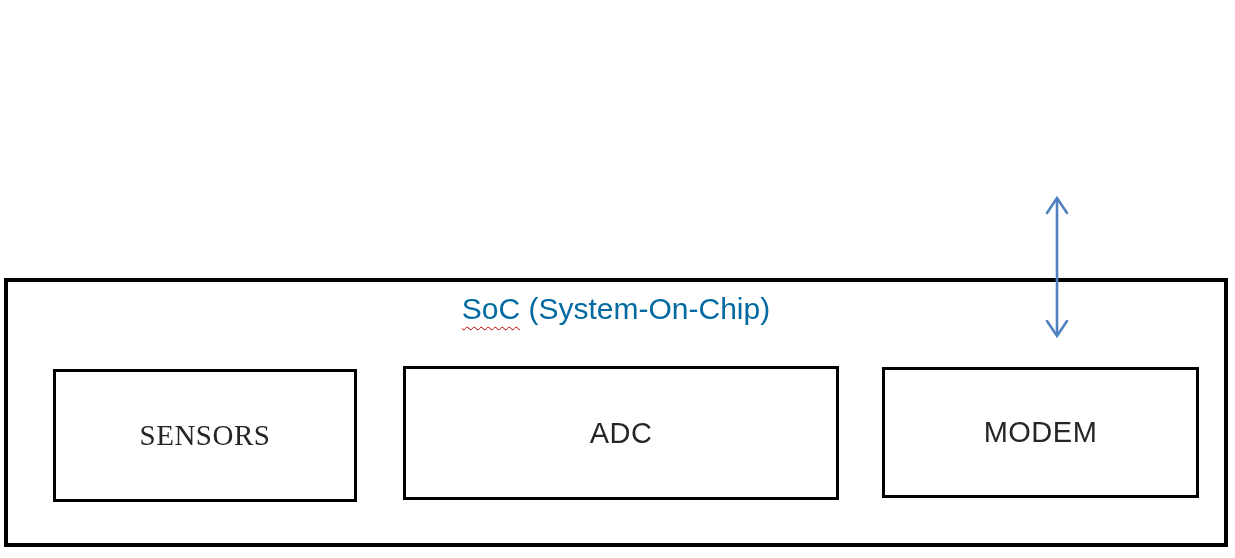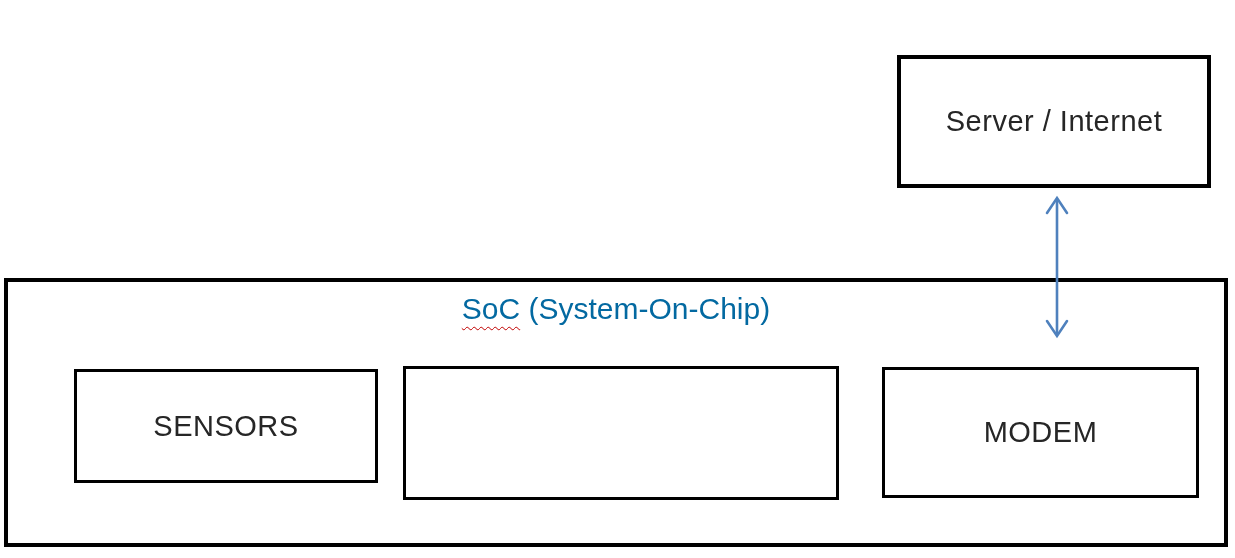--- a/index.html
+++ b/index.html
@@ -27,21 +27,21 @@
   .box-label {
     font-size: 29px;
     font-weight: 300;
     letter-spacing: 0.5px;
     color: #262626;
     line-height: 1.25;
   }
   .server-box { left: 897px; top: 55px; width: 314px; height: 133px; }
   .soc-box    { left: 4px;   top: 278px; width: 1224px; height: 269px; }
   .inner-box  { border-width: 3px; }
-  .sensors-box { left: 74px;  top: 369px; width: 304px; height: 114px; }
+  .sensors-box { left: 53px;  top: 369px; width: 304px; height: 133px; font-family: Liberation Serif, serif; }
   .adc-box     { left: 403px; top: 366px; width: 436px; height: 134px; }
   .modem-box   { left: 882px; top: 367px; width: 317px; height: 131px; }
   .soc-title {
     position: absolute;
     left: 4px;
     top: 291px;
     width: 1224px;
     text-align: center;
     font-size: 30px;
     font-weight: 300;
@@ -63,42 +63,40 @@
     width: 36px;
     height: 146px;
     z-index: 5;
   }
 </style>
 </head>
 <body>
 
 <div class="canvas">
 
-  <div class="box server-box">
-    <span class="box-label">Server / Internet</span>
-  </div>
 
   <svg class="conn-arrow" viewBox="0 0 36 146">
     <line x1="18" y1="6" x2="18" y2="140" stroke-width="2.6" fill="none" stroke="#4F81BD"></line>
     <polyline points="8,19 18,4 28,19" stroke-width="2.6" fill="none" stroke-linecap="round" stroke="#4F81BD"></polyline>
     <polyline points="8,127 18,142 28,127" stroke-width="2.6" fill="none" stroke-linecap="round" stroke="#4F81BD"></polyline>
   </svg>
 
   <div class="box soc-box"></div>
 
   <div class="soc-title">
     <span class="squiggle">SoC</span><span> (System-On-Chip)</span>
   </div>
 
   <div class="box inner-box sensors-box">
     <span class="box-label">SENSORS</span>
   </div>
 
   <div class="box inner-box adc-box">
     <span class="box-label">
+      <span class="adc-line">ADC</span>
     </span>
   </div>
 
   <div class="box inner-box modem-box">
     <span class="box-label">MODEM</span>
   </div>
 
 </div>
 
 </body></html>

